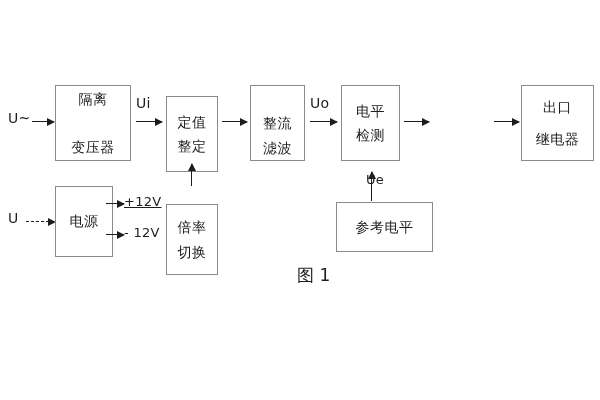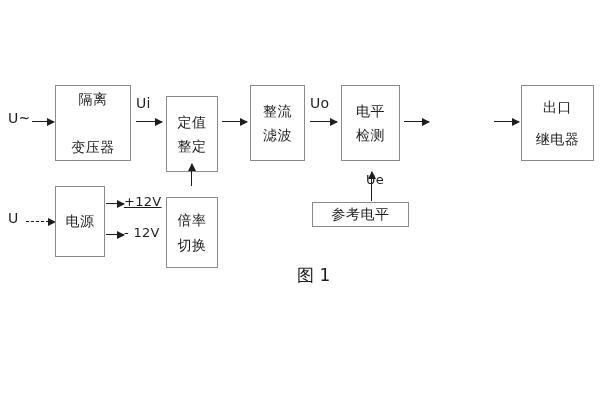--- a/index.html
+++ b/index.html
@@ -114,21 +114,21 @@
 
   <div class="arrow-h" style="left:136px; top:121px; width:26px;"></div>
 
   <div class="box" style="left:166px; top:96px; width:52px; height:76px;">
     <span class="ln">定值</span>
     <span class="ln">整定</span>
   </div>
 
   <div class="arrow-h" style="left:222px; top:121px; width:25px;"></div>
 
-  <div class="box" style="left:250px; top:85px; width:55px; height:76px;">
+  <div class="box" style="left:250px; top:85px; width:55px; height:76px;justify-content:flex-end;">
     <span class="ln">整流</span>
     <span class="ln">滤波</span>
   </div>
 
   <div class="label" style="left:310px; top:95px;">Uo</div>
 
   <div class="arrow-h" style="left:310px; top:121px; width:27px;"></div>
 
   <div class="box" style="left:341px; top:85px; width:59px; height:76px;align-items:center;">
     <span class="ln">电平</span>
@@ -142,38 +142,38 @@
 
   <div class="box" style="left:521px; top:85px; width:73px; height:76px;gap:8px;">
     <span class="ln">出口</span>
     <span class="ln">继电器</span>
   </div>
 
   <div class="label" style="left:8px; top:210px;">U</div>
 
   <div class="arrow-dash" style="left:26px; top:221px; width:28px;"></div>
 
-  <div class="box" style="left:55px; top:186px; width:50px; height:71px;">
+  <div class="box" style="left:55px; top:186px; width:58px; height:71px;">
     <span class="ln">电源</span>
   </div>
 
   <div class="arrow-h" style="left:106px; top:203px; width:18px;"></div>
   <div class="label" style="left:124px; top:194px; font-size:13px;text-decoration:underline;">+12V</div>
 
   <div class="arrow-h" style="left:106px; top:234px; width:18px;"></div>
   <div class="label" style="left:124px; top:225px; font-size:13px;">- 12V</div>
 
-  <div class="box" style="left:166px; top:197px; width:52px; height:71px;">
+  <div class="box" style="left:166px; top:204px; width:52px; height:71px;">
     <span class="ln">倍率</span>
     <span class="ln">切换</span>
   </div>
 
   <div class="arrow-v" style="left:191px; top:164px; height:22px;"></div>
 
-  <div class="box" style="left:312px; top:202px; width:97px; height:25px;">
+  <div class="box" style="left:336px; top:202px; width:97px; height:50px;">
     <span class="ln">参考电平</span>
   </div>
 
   <div class="arrow-v" style="left:371px; top:172px; height:29px;"></div>
   <div class="label" style="left:366px; top:172px; font-size:13px;">Ue</div>
 
   <div class="caption" style="left:297px; top:264px;">图 1</div>
 
 </div>
 

